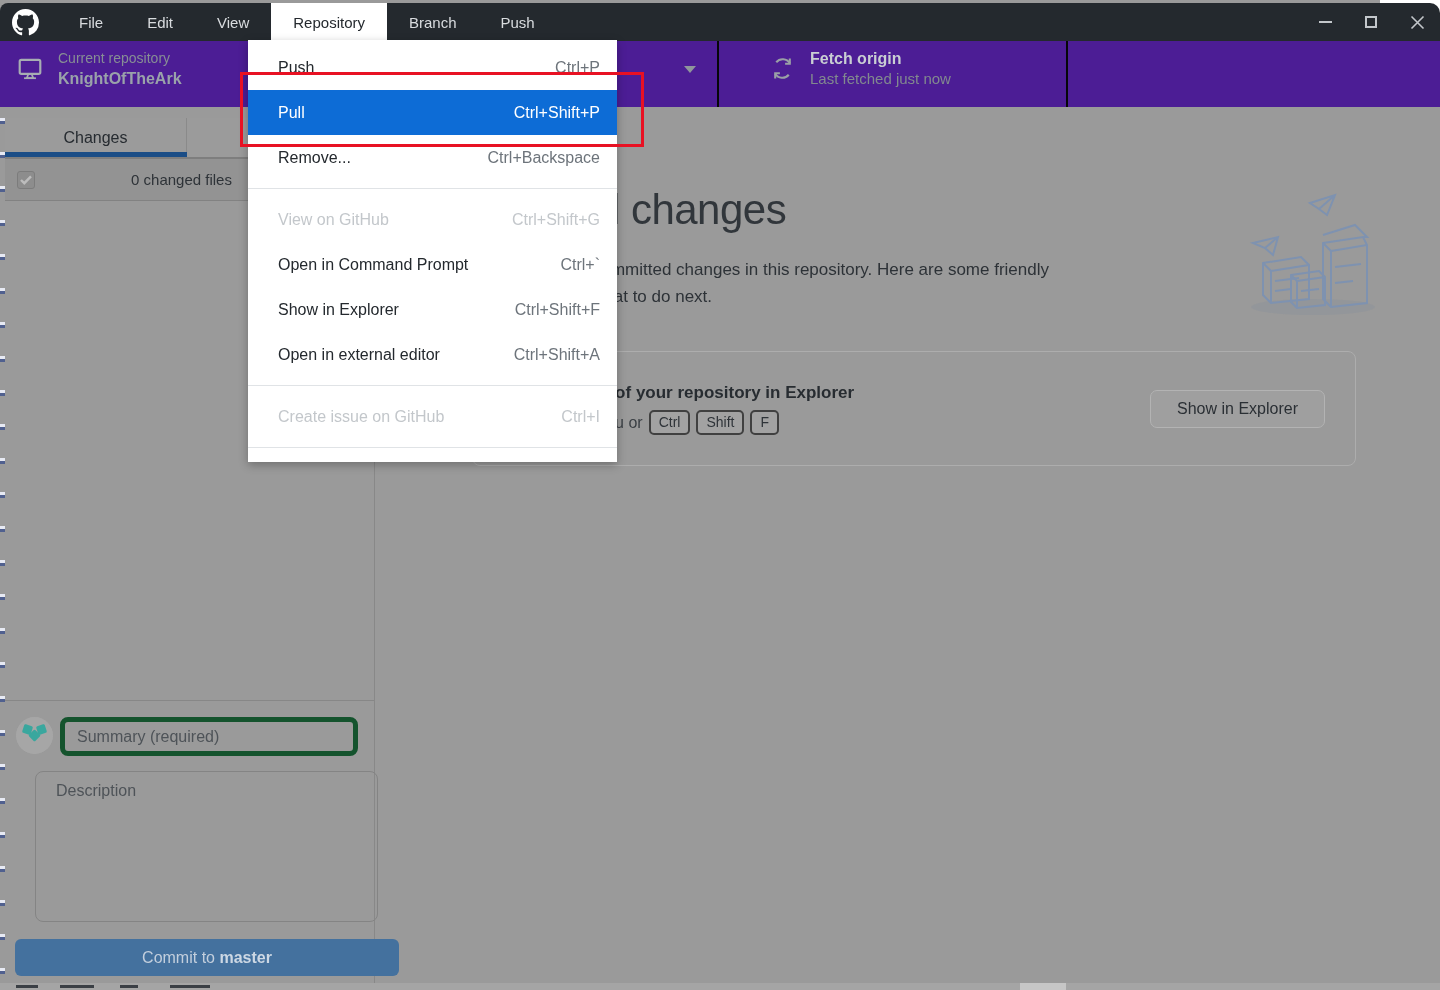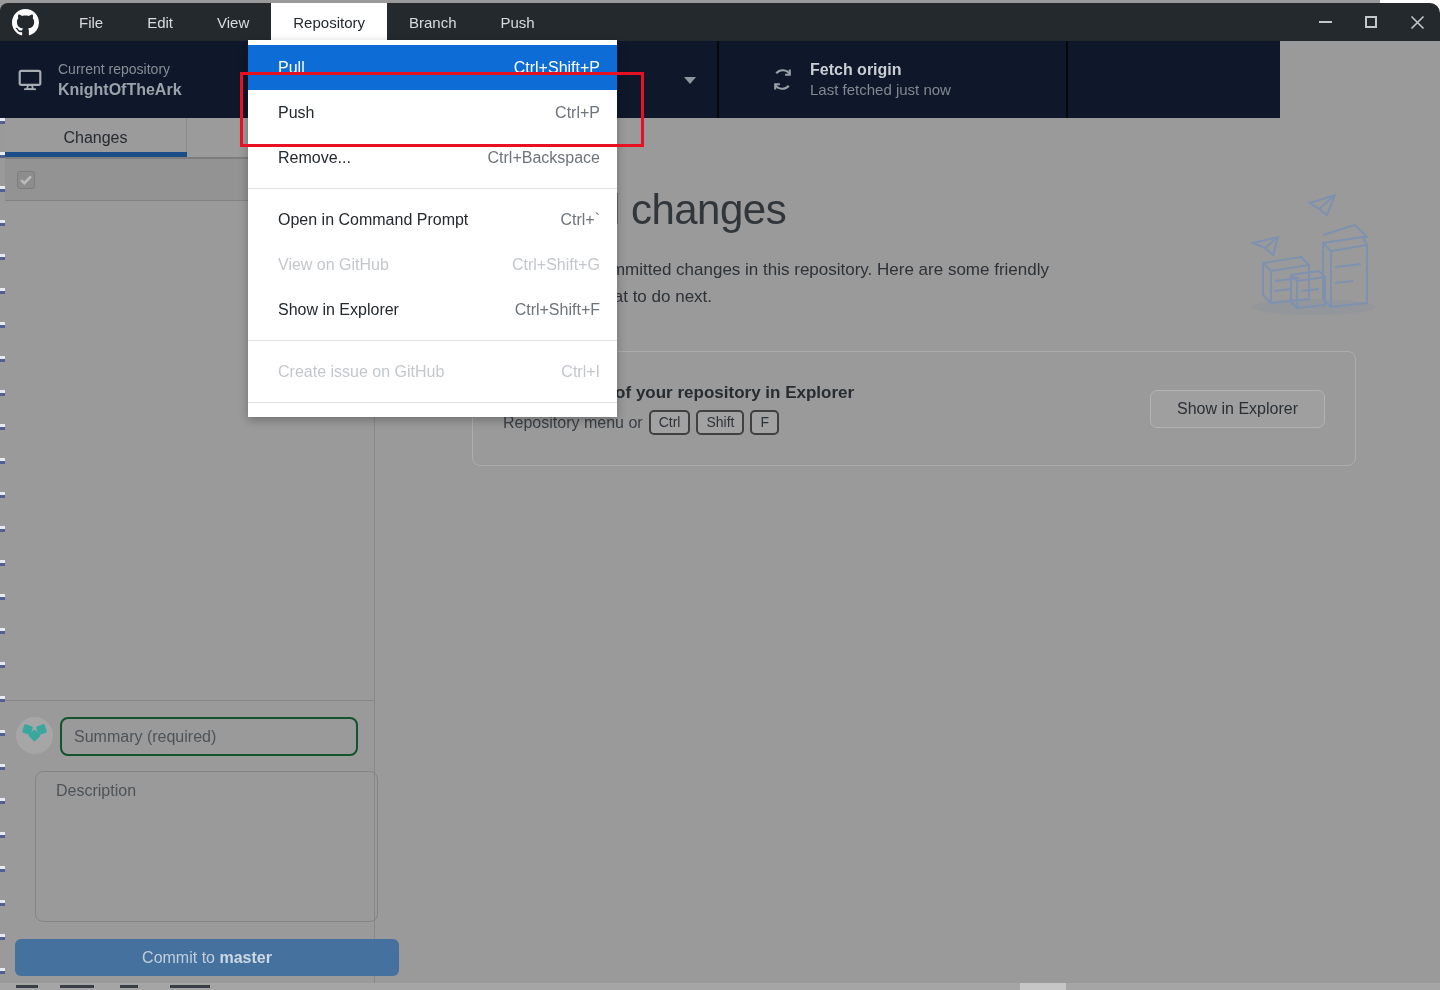--- a/index.html
+++ b/index.html
@@ -15,21 +15,21 @@
   #gh-logo { width:27px; height:27px; margin-left:12px; flex:0 0 auto; }
   #menubar { display:flex; height:100%; margin-left:18px; }
   .tmenu { height:100%; display:flex; align-items:center; padding:8px 22px;
     color:#d9dcdf; font-size:15px; cursor:default; }
   .tmenu.active { background:#ffffff; color:#24292e; }
   #win-controls { position:absolute; right:0; top:0; height:38px; display:flex; }
   .wbtn { width:46px; height:38px; display:flex; align-items:center; justify-content:center; }
   .min-glyph { width:13px; height:2px; background:#c3c7cb; }
   .max-glyph { width:12px; height:12px; border:2px solid #c3c7cb; }
 
-  #toolbar { left:0; top:41px; width:1280px; height:77px; background:#0f172a; z-index:5; }
+  #toolbar { left:0; top:30px; width:1440px; height:77px; background:#4c1d95; z-index:5; }
   .tb-divider { position:absolute; top:0; width:2px; height:77px; background:#060708; }
   #repo-section { position:absolute; left:0; top:0; height:77px; display:flex; align-items:center; }
   #monitor-icon { margin-left:17px; }
   .tb-text { margin-left:15px; }
   .tb-eyebrow { font-size:14px; color:#878e95; line-height:19px; }
   .tb-title { font-size:16px; font-weight:bold; color:#9aa2aa; line-height:21px; }
   #branch-chevron { position:absolute; left:684px; top:36px; width:0; height:0;
     border-left:6px solid transparent; border-right:6px solid transparent; border-top:7px solid #8f969c; }
   #fetch-section { position:absolute; left:718px; top:0; height:77px; display:flex; align-items:center;padding-left:32px; }
   #sync-icon { margin-left:20px; }
@@ -56,21 +56,21 @@
     border-bottom:1px solid #828282; z-index:3; display:flex; align-items:center; }
   #files-checkbox { width:18px; height:18px; margin-left:12px; background:#8d8d8d;
     border:1px solid #7c7c7c; border-radius:3px; display:flex; align-items:center; justify-content:center; }
   #files-label { flex:1; text-align:center; font-size:15px; color:#2e3338; padding-right:46px; }
 
   #commit-area { left:5px; top:700px; width:369px; height:283px; background:#9a9a9a;
     border-top:1px solid #878787; z-index:3; }
   #avatar { position:absolute; left:11px; top:16px; width:37px; height:37px; border-radius:50%;
     background:#a6a6a6; overflow:hidden; }
   #summary-input { position:absolute; left:55px; top:16px; width:298px; height:39px;
-    background:transparent; border:2px solid #14532d; border-radius:8px;
+    background:transparent; border:5px solid #14532d; border-radius:8px;
     font-size:16px; color:#30353a; padding:0 12px; outline:none;
     font-family:"Liberation Sans","DejaVu Sans",sans-serif; }
   #summary-input::placeholder, #description-input::placeholder { color:#4e5358; opacity:1; }
   #description-input { position:absolute; left:10px; top:70px; width:343px; height:151px;
     background:transparent; border:1px solid #848484; border-radius:8px; resize:none;
     font-size:16px; color:#30353a; padding:10px 20px; outline:none;
     font-family:"Liberation Sans","DejaVu Sans",sans-serif;margin-left:20px; }
   #commit-button { position:absolute; left:10px; top:238px; width:384px; height:37px;
     background:#44719e; border:none; border-radius:6px; font-size:16px; color:#c3cfdd;
     font-family:"Liberation Sans","DejaVu Sans",sans-serif; cursor:pointer; }
@@ -181,20 +181,21 @@
 <div class="abs" id="tabbar">
   <div id="tab-changes">Changes</div>
   <div id="tab-underline"></div>
 </div>
 <div class="abs" id="files-row">
   <div id="files-checkbox">
     <svg width="12" height="10" viewBox="0 0 12 10">
       <path d="M1 5 L4.3 8.2 L11 1.3" fill="none" stroke="#bdbdbd" stroke-width="2.4"></path>
     </svg>
   </div>
+  <div id="files-label">0 changed files</div>
 </div>
 
 <div class="abs" id="commit-area">
   <div id="avatar">
     <svg width="37" height="37" viewBox="0 0 37 37">
       <circle cx="18.5" cy="18.5" r="18.5" fill="#a6a6a6"></circle>
       <rect x="7" y="8" width="9" height="9" rx="1.5" fill="#3aa79e" transform="rotate(18 11.5 12.5)"></rect>
       <rect x="21" y="8" width="9" height="9" rx="1.5" fill="#3aa79e" transform="rotate(-18 25.5 12.5)"></rect>
       <rect x="14" y="14" width="9" height="9" rx="1.5" fill="#3aa79e" transform="rotate(45 18.5 18.5)"></rect>
     </svg>
@@ -237,44 +238,48 @@
     <path d="M28 78 L36 86 L36 118 M36 86 L74 80"></path>
     <path d="M40 96 L64 93 M40 106 L56 104"></path>
 
     <path d="M56 90 L84 86 L90 92 L90 120 L62 123 L56 117 Z"></path>
     <path d="M56 90 L62 96 L62 123 M62 96 L90 92"></path>
     <path d="M66 106 L84 104"></path>
   </g>
 </svg>
 
 <div class="abs" id="dropdown">
+  <div class="mi">
+    <span>Push</span>
+    <span class="sc">Ctrl+P</span>
+  </div>
   <div class="mi highlight">
     <span>Pull</span>
     <span class="sc">Ctrl+Shift+P</span>
   </div>
   <div class="mi">
-    <span>Push</span>
-    <span class="sc">Ctrl+P</span>
-  </div>
-  <div class="mi">
     <span>Remove...</span>
     <span class="sc">Ctrl+Backspace</span>
   </div>
   <div class="msep"></div>
-  <div class="mi">
-    <span>Open in Command Prompt</span>
-    <span class="sc">Ctrl+`</span>
-  </div>
   <div class="mi disabled">
     <span>View on GitHub</span>
     <span class="sc">Ctrl+Shift+G</span>
   </div>
   <div class="mi">
+    <span>Open in Command Prompt</span>
+    <span class="sc">Ctrl+`</span>
+  </div>
+  <div class="mi">
     <span>Show in Explorer</span>
     <span class="sc">Ctrl+Shift+F</span>
+  </div>
+  <div class="mi">
+    <span>Open in external editor</span>
+    <span class="sc">Ctrl+Shift+A</span>
   </div>
   <div class="msep"></div>
   <div class="mi disabled">
     <span>Create issue on GitHub</span>
     <span class="sc">Ctrl+I</span>
   </div>
   <div class="msep"></div>
 </div>
 
 <div class="abs" id="annotation-rect"></div>

